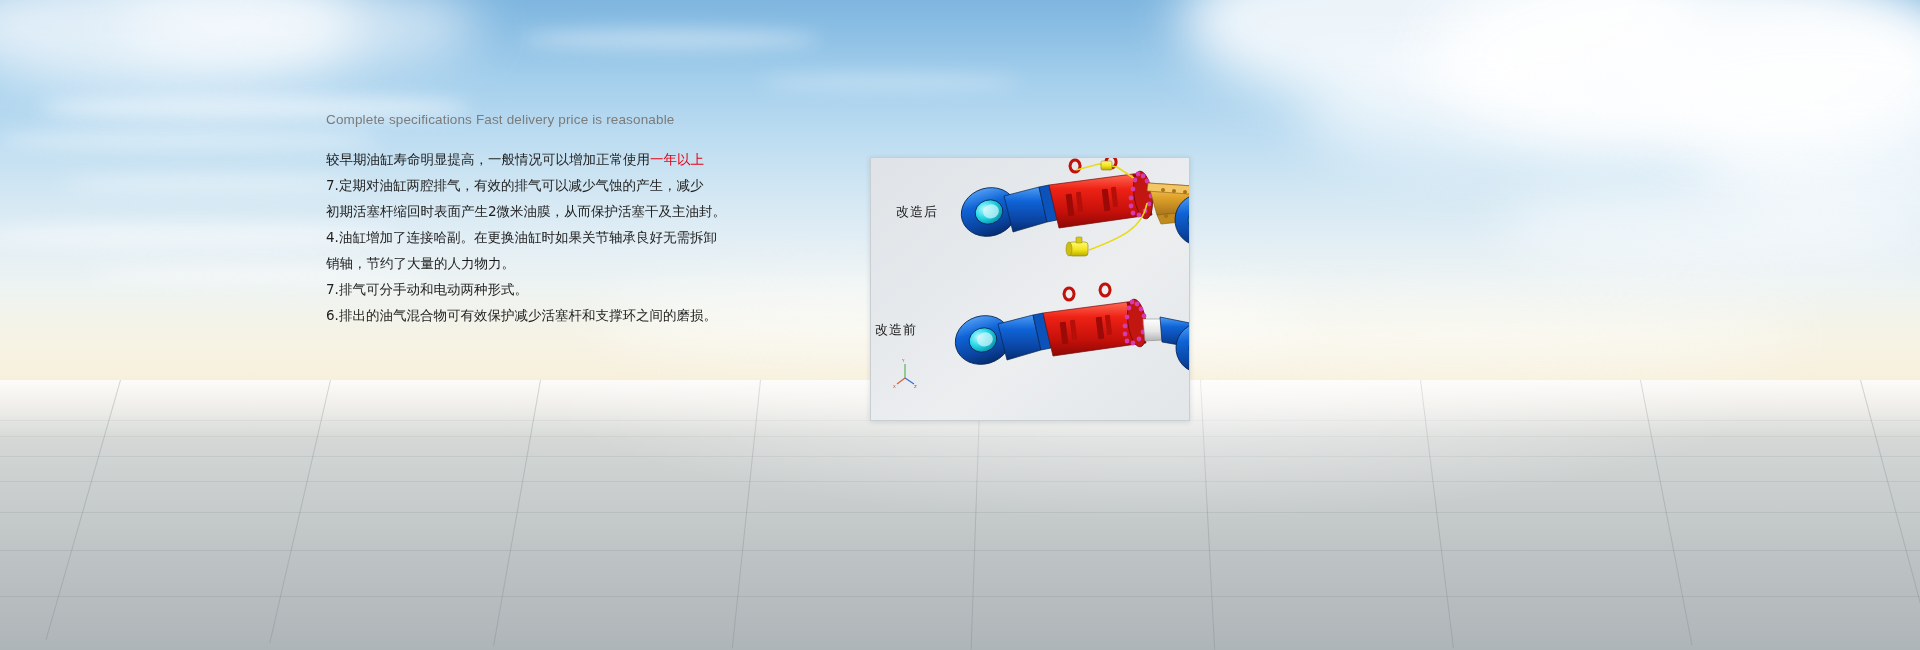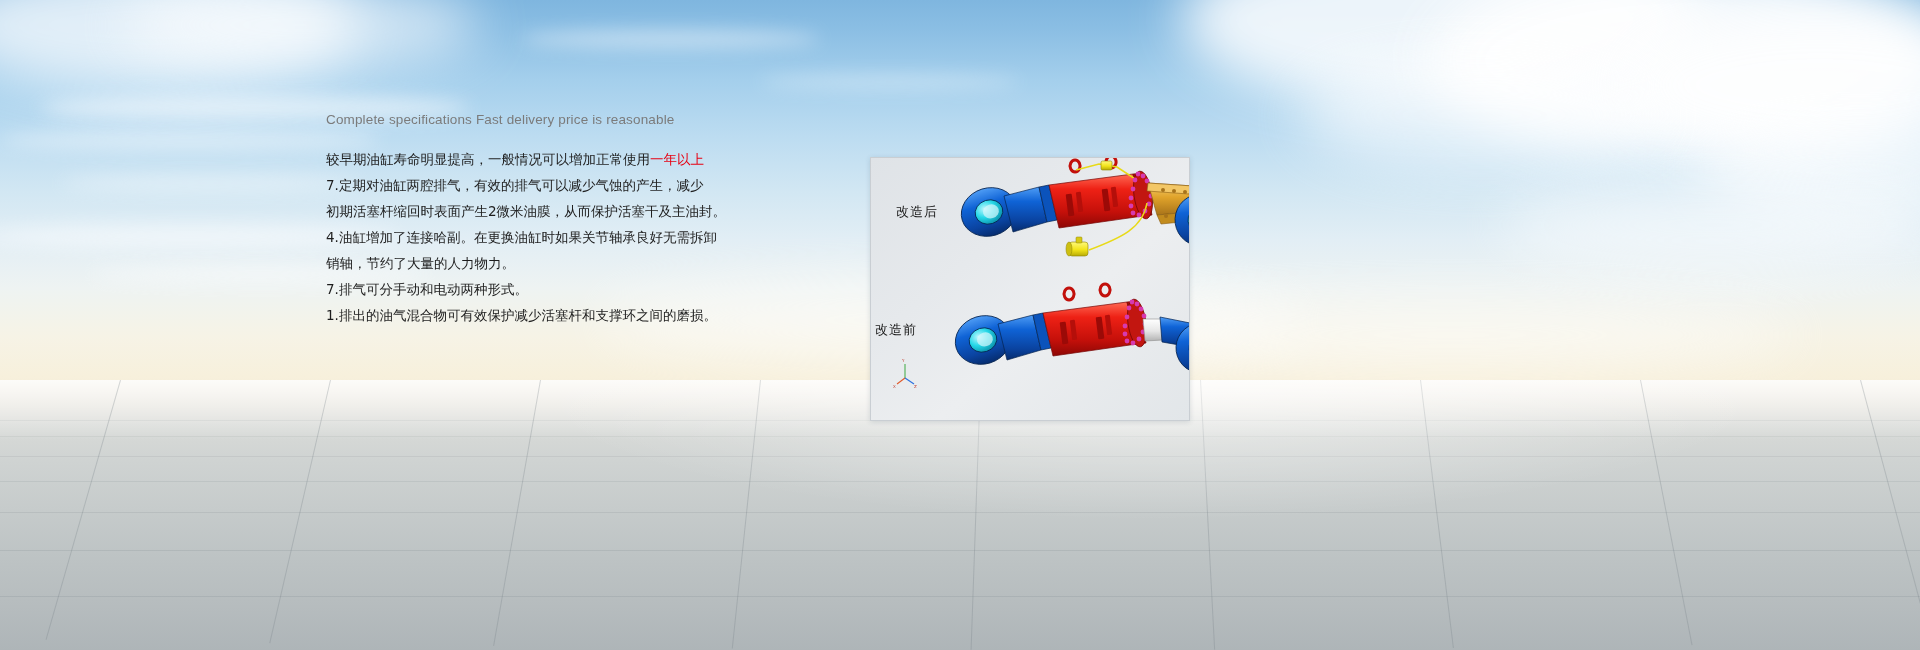--- a/index.html
+++ b/index.html
@@ -140,21 +140,21 @@
 
   <div class="copy">
     <p class="subline">Complete specifications Fast delivery price is reasonable</p>
     <div class="body">
       <p><span>较早期油缸寿命明显提高，一般情况可以增加正常使用</span><span class="hot">一年以上</span></p>
       <p><span>7.定期对油缸两腔排气，有效的排气可以减少气蚀的产生，减少</span></p>
       <p><span>初期活塞杆缩回时表面产生2微米油膜，从而保护活塞干及主油封。</span></p>
       <p><span>4.油缸增加了连接哈副。在更换油缸时如果关节轴承良好无需拆卸</span></p>
       <p><span>销轴，节约了大量的人力物力。</span></p>
       <p><span>7.排气可分手动和电动两种形式。</span></p>
-      <p><span>1.排出的油气混合物可有效保护减少活塞杆和支撑环之间的磨损。</span></p>
+      <p><span>6.排出的油气混合物可有效保护减少活塞杆和支撑环之间的磨损。</span></p>
     </div>
   </div>
 
   <div class="panel">
 
     <svg width="318" height="262" viewBox="0 0 318 262">
       <defs>
         <linearGradient id="gRed" x1="0" y1="0" x2="0" y2="1">
           <stop offset="0%" stop-color="#ff6a55"></stop>
             <stop offset="28%" stop-color="#ee2115"></stop>

